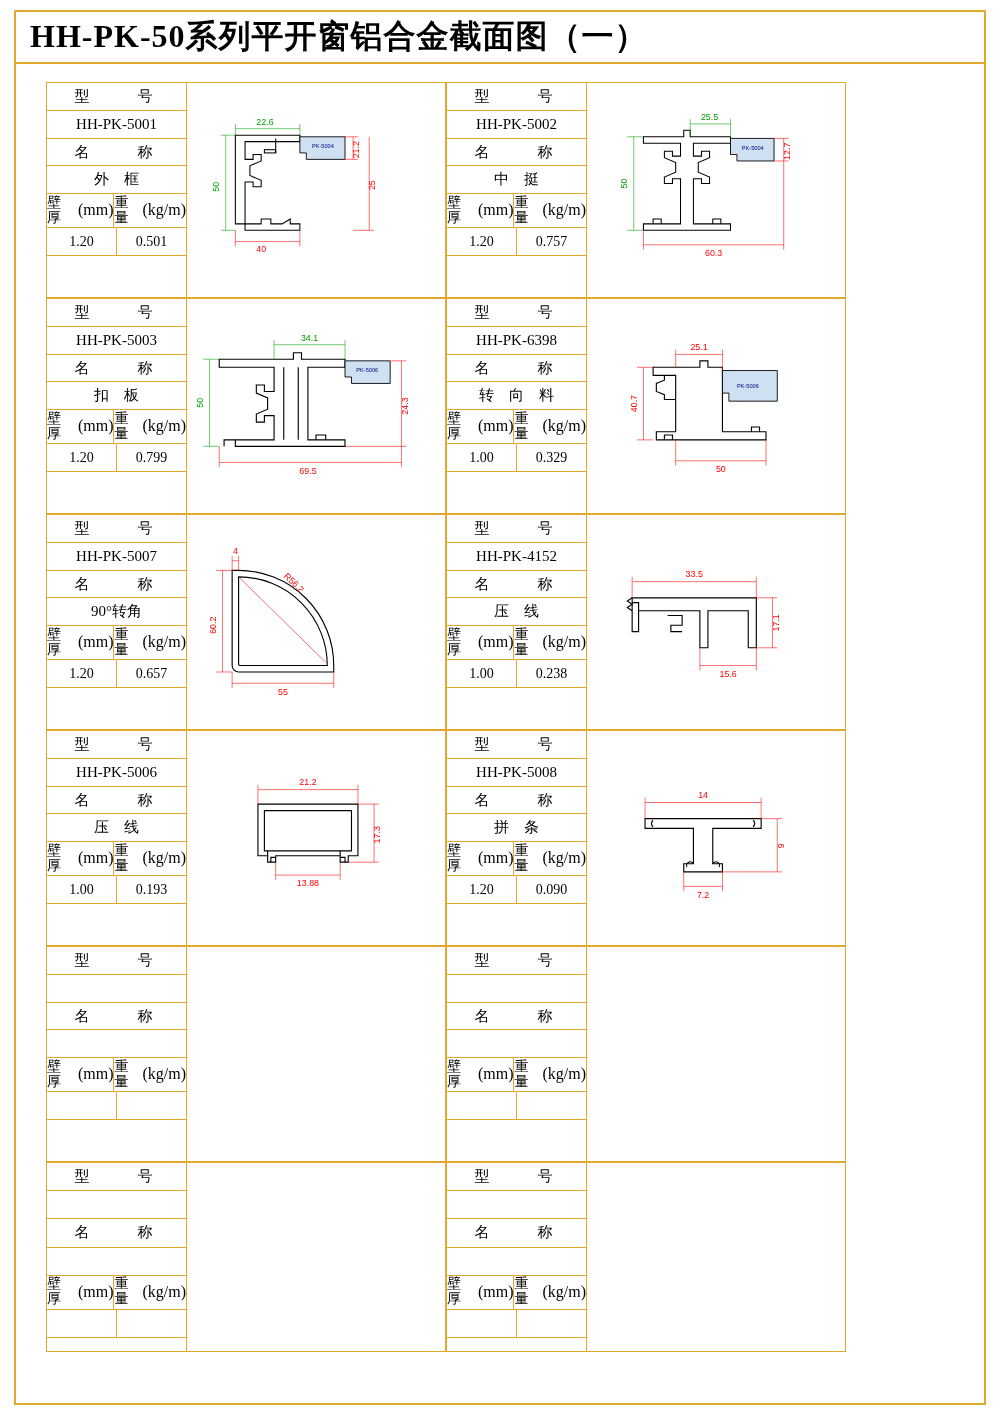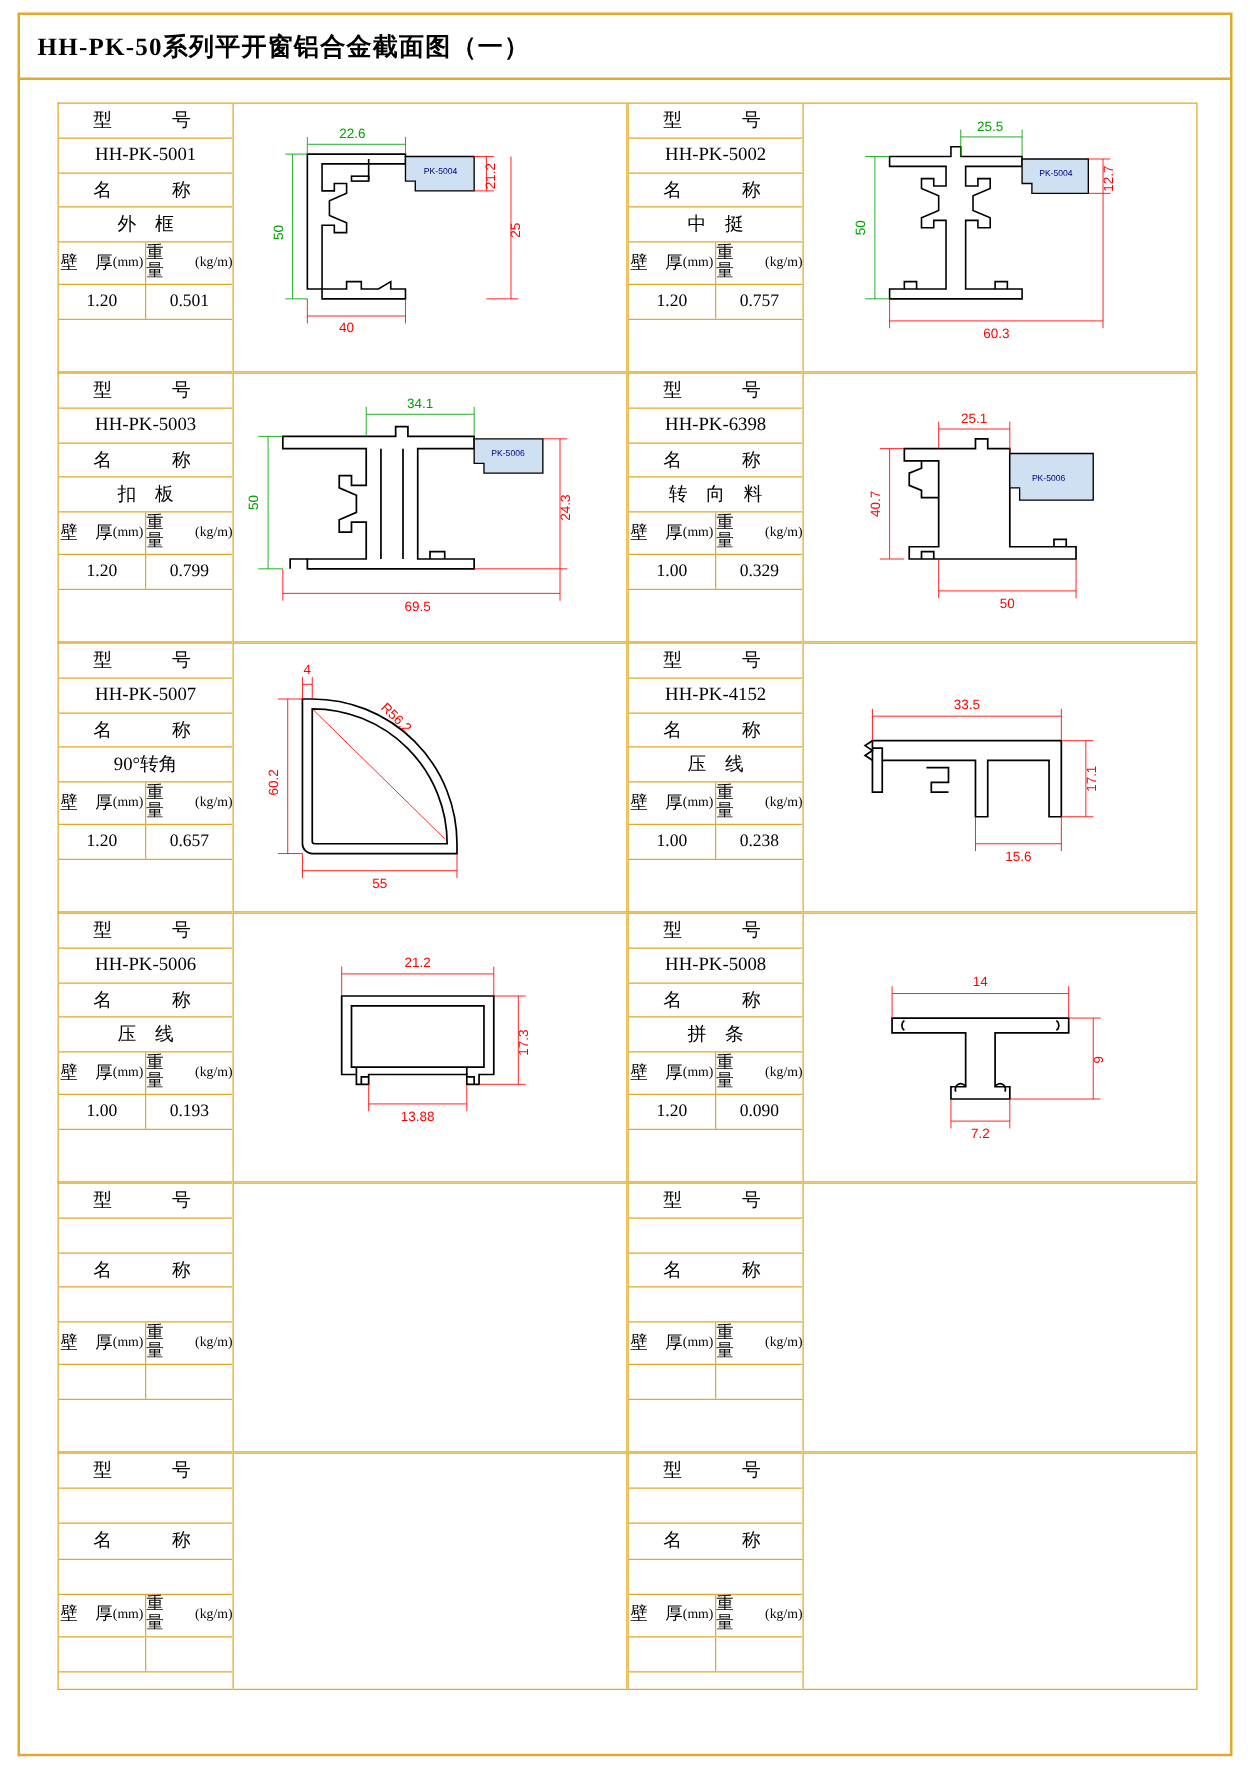--- a/index.html
+++ b/index.html
@@ -18,29 +18,29 @@
   }
   .title-bar{
     height:52px;
     border-bottom:2px solid #e0a92b;
     display:flex;align-items:center;
     padding-left:14px;
     box-sizing:border-box;
   }
   .title-bar h1{
     margin:0;
-    font-size:20px;
+    font-size:32px;
     font-weight:700;
     letter-spacing:1px;
     font-family:"Liberation Serif", serif;
   }
   .grid{
     position:absolute;
     left:30px;top:70px;
-    width:912px;
+    width:800px;
     height:1270px;
   }
   .row{
     display:flex;
     width:100%;
   }
   .cellpair{
     display:flex;
     width:50%;
     box-sizing:border-box;
@@ -74,21 +74,21 @@
   .r.split > div{
     flex:1;
     display:flex;align-items:center;justify-content:center;
     height:100%;
     box-sizing:border-box;
     font-size:14px;
     flex-direction:row;
     line-height:1.05;
   }
   .r.split > div:first-child{border-right:1px solid #e0a92b;}
-  .r .sm{font-size:11px;}
+  .r .sm{font-size:16px;}
   .num{font-size:15px;}
   .foot{
     position:absolute;
     left:0;right:0;bottom:12px;
     text-align:center;
     font-size:13px;
     font-family:"Liberation Sans", sans-serif;
   }
   svg{display:block;}
   .dim{fill:#ff0000;font-size:11px;font-family:"Liberation Sans",sans-serif;}

